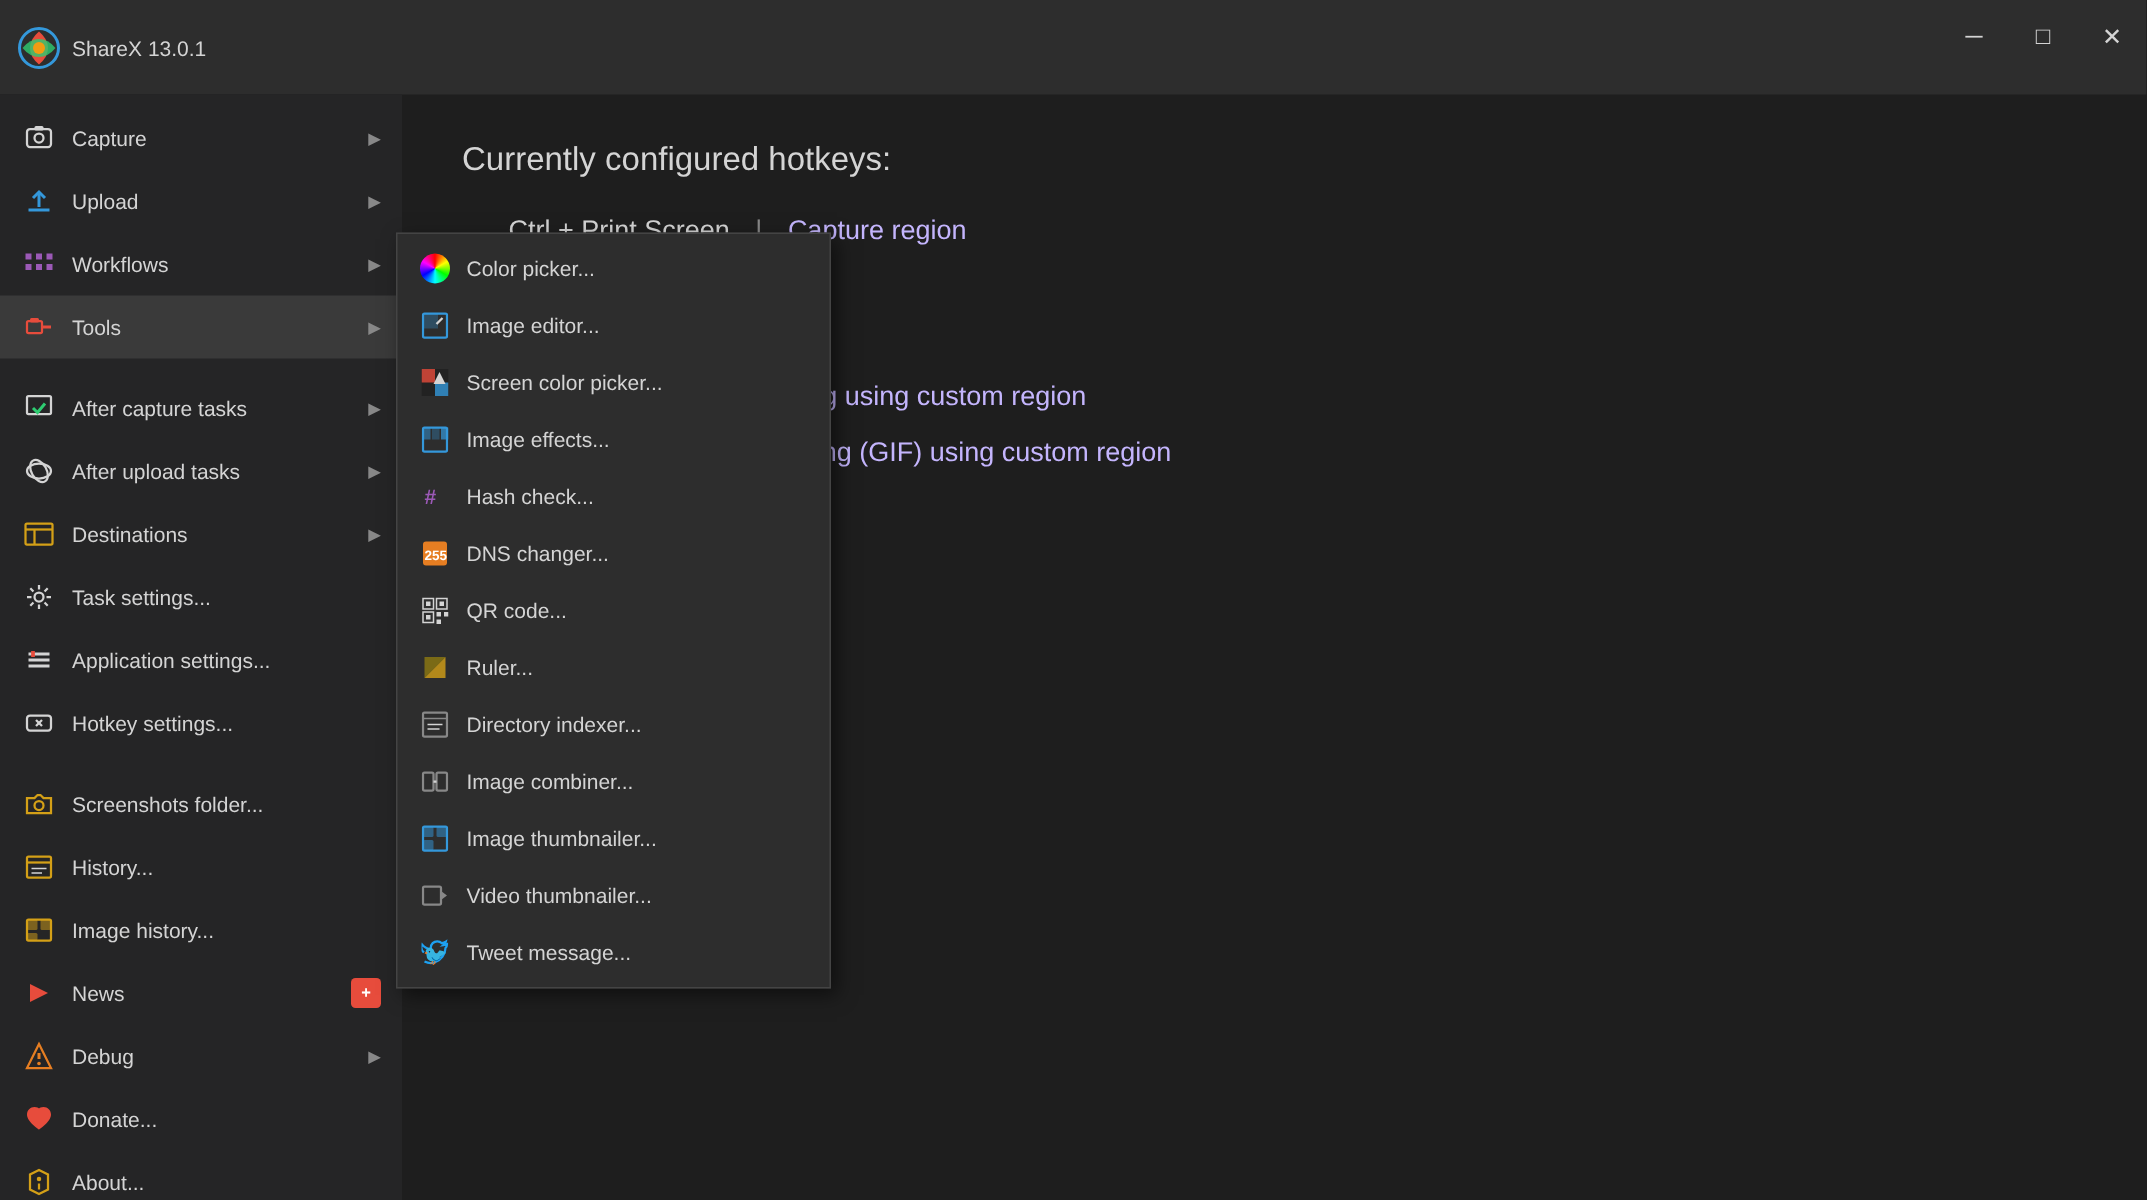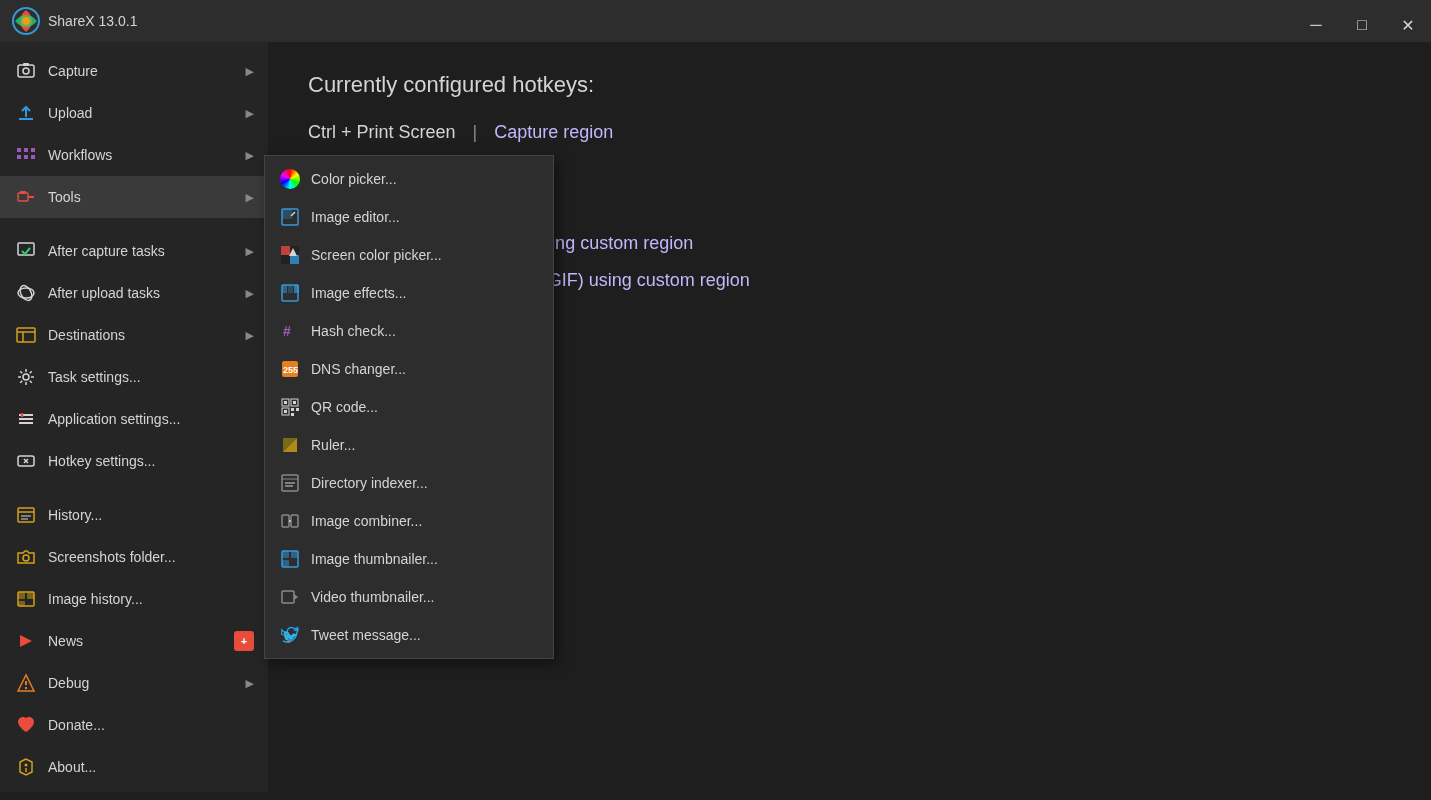--- a/index.html
+++ b/index.html
@@ -9,21 +9,21 @@
       background: #1e1e1e;
       font-family: 'Segoe UI', Tahoma, Geneva, Verdana, sans-serif;
       color: #d4d4d4;
       overflow: hidden;
       position: relative;
     }
 
     
     .title-bar {
       width: 100%;
-      height: 42px;
+      height: 63px;
       background: #2d2d2d;
       display: flex;
       align-items: center;
       padding: 0 12px;
       position: relative;
     }
     .title-bar-logo {
       width: 28px;
       height: 28px;
       margin-right: 8px;
@@ -127,20 +127,21 @@
       color: #d4d4d4;
       margin-bottom: 24px;
       font-weight: 400;
     }
     .hotkey-row {
       display: flex;
       align-items: center;
       margin-bottom: 16px;
       font-size: 18px;
       color: #d4d4d4;
+      margin-left: 31px;
     }
     .hotkey-key {
       color: #d4d4d4;
       font-weight: 400;
     }
     .hotkey-sep {
       margin: 0 12px;
       color: #888;
     }
     .hotkey-desc {
@@ -328,37 +329,37 @@
           </svg>
       </span>
       <span>Hotkey settings...</span>
     </div>
 
     <div class="sidebar-divider"></div>
 
     <div class="sidebar-item">
       <span class="icon">
         <svg width="20" height="20" viewBox="0 0 20 20">
+            <path d="M2 6 L2 16 L18 16 L18 6 L13 6 L11 4 L9 4 L7 6 Z" fill="none" stroke="#d4a017" stroke-width="1.5"></path>
+            <circle cx="10" cy="11" r="3" fill="none" stroke="#d4a017" stroke-width="1.5"></circle>
+          </svg>
+      </span>
+      <span>Screenshots folder...</span>
+    </div>
+
+    <div class="sidebar-item">
+      <span class="icon">
+        <svg width="20" height="20" viewBox="0 0 20 20">
             <rect x="2" y="3" width="16" height="14" rx="1" fill="none" stroke="#d4a017" stroke-width="1.5"></rect>
             <line x1="2" y1="7" x2="18" y2="7" stroke="#d4a017" stroke-width="1.5"></line>
             <line x1="5" y1="11" x2="15" y2="11" stroke="#d4d4d4" stroke-width="1"></line>
             <line x1="5" y1="14" x2="12" y2="14" stroke="#d4d4d4" stroke-width="1"></line>
           </svg>
       </span>
       <span>History...</span>
-    </div>
-
-    <div class="sidebar-item">
-      <span class="icon">
-        <svg width="20" height="20" viewBox="0 0 20 20">
-            <path d="M2 6 L2 16 L18 16 L18 6 L13 6 L11 4 L9 4 L7 6 Z" fill="none" stroke="#d4a017" stroke-width="1.5"></path>
-            <circle cx="10" cy="11" r="3" fill="none" stroke="#d4a017" stroke-width="1.5"></circle>
-          </svg>
-      </span>
-      <span>Screenshots folder...</span>
     </div>
 
     <div class="sidebar-item">
       <span class="icon">
         <svg width="20" height="20" viewBox="0 0 20 20">
             <rect x="2" y="3" width="16" height="14" rx="1" fill="none" stroke="#d4a017" stroke-width="1.5"></rect>
             <rect x="2" y="3" width="7" height="7" rx="1" fill="#d4a017" opacity="0.5"></rect>
             <rect x="11" y="3" width="7" height="7" rx="1" fill="#d4a017" opacity="0.5"></rect>
             <rect x="2" y="12" width="7" height="5" rx="1" fill="#d4a017" opacity="0.5"></rect>
           </svg>

